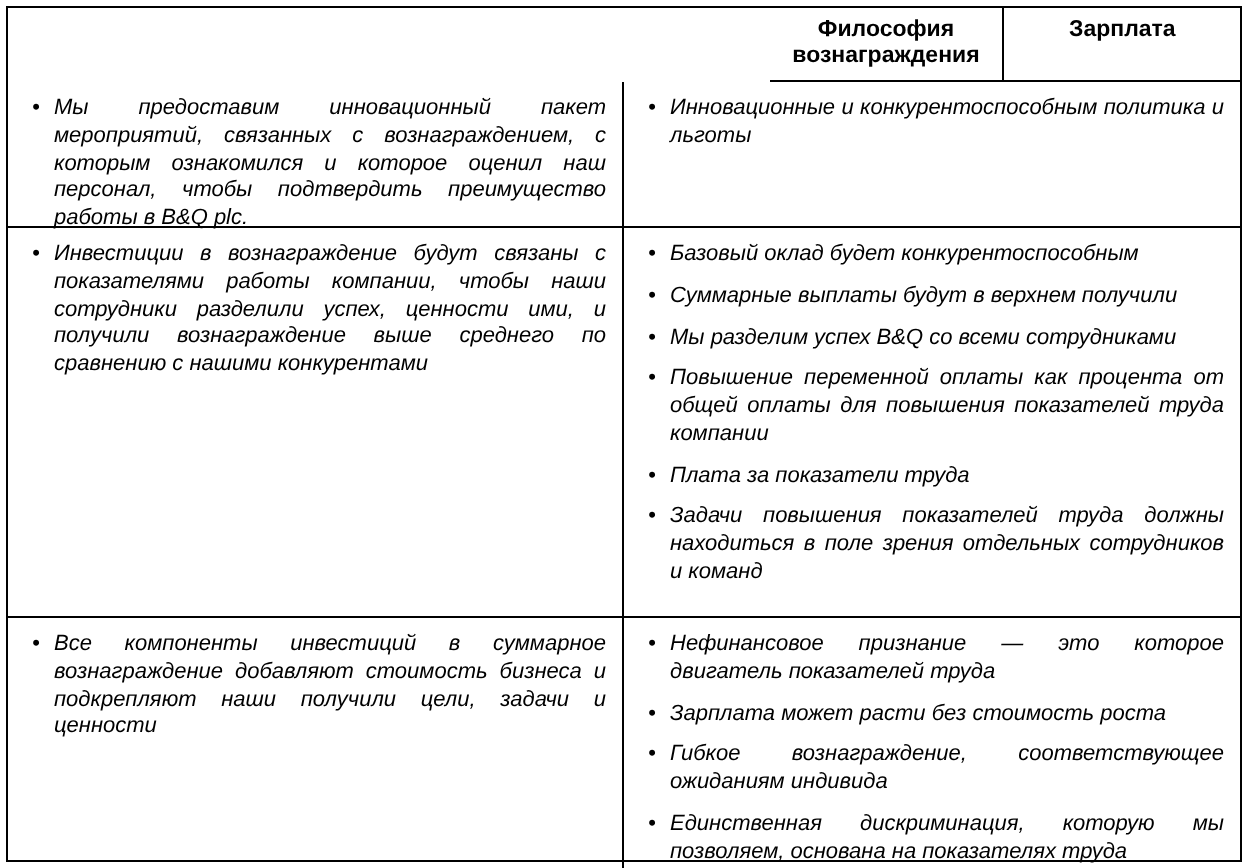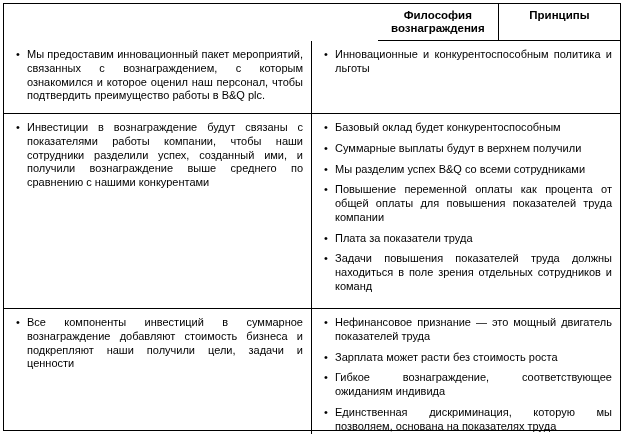--- a/index.html
+++ b/index.html
@@ -37,31 +37,32 @@
   .li:last-child{margin-bottom:0;}
   .b{
     width:18px;flex-shrink:0;
     text-align:center;
     font-size:11px;line-height:13.75px;
   }
   .t{
     flex:1;
     text-align:justify;
     hyphens:auto;
+    font-style:italic;
     -webkit-hyphens:auto;
   }
 </style>
 </head>
 <body>
 
 <div class="table">
 
   <div class="row header">
     <div class="cell left">Философия вознаграждения</div>
-    <div class="cell right">Принципы</div>
+    <div class="cell right">Зарплата</div>
   </div>
 
   <div class="row body r1">
     <div class="cell left">
       <div class="li">
         <span class="b">•</span>
         <span class="t">Мы предоставим инновационный пакет мероприятий, связанных с вознаграждением, с которым ознакомился и которое оценил наш персонал, чтобы подтвердить преимущество работы в B&amp;Q plc.</span>
       </div>
     </div>
     <div class="cell right">
@@ -69,21 +70,21 @@
         <span class="b">•</span>
         <span class="t">Инновационные и конкурентоспособным политика и льготы</span>
       </div>
     </div>
   </div>
 
   <div class="row body r2">
     <div class="cell left">
       <div class="li">
         <span class="b">•</span>
-        <span class="t">Инвестиции в вознаграждение будут связаны с показателями работы компании, чтобы наши сотрудники разделили успех, созданный ими, и получили вознаграждение выше среднего по сравнению с нашими конкурентами</span>
+        <span class="t">Инвестиции в вознаграждение будут связаны с показателями работы компании, чтобы наши сотрудники разделили успех, ценности ими, и получили вознаграждение выше среднего по сравнению с нашими конкурентами</span>
       </div>
     </div>
     <div class="cell right">
       <div class="li">
         <span class="b">•</span>
         <span class="t">Базовый оклад будет конкурентоспособным</span>
       </div>
       <div class="li">
         <span class="b">•</span>
         <span class="t">Суммарные выплаты будут в верхнем получили</span>
@@ -110,21 +111,21 @@
   <div class="row body r3">
     <div class="cell left">
       <div class="li">
         <span class="b">•</span>
         <span class="t">Все компоненты инвестиций в суммарное вознаграждение добавляют стоимость бизнеса и подкрепляют наши получили цели, задачи и ценности</span>
       </div>
     </div>
     <div class="cell right">
       <div class="li">
         <span class="b">•</span>
-        <span class="t">Нефинансовое признание — это мощный двигатель показателей труда</span>
+        <span class="t">Нефинансовое признание — это которое двигатель показателей труда</span>
       </div>
       <div class="li">
         <span class="b">•</span>
         <span class="t">Зарплата может расти без стоимость роста</span>
       </div>
       <div class="li">
         <span class="b">•</span>
         <span class="t">Гибкое вознаграждение, соответствующее ожиданиям индивида</span>
       </div>
       <div class="li">

